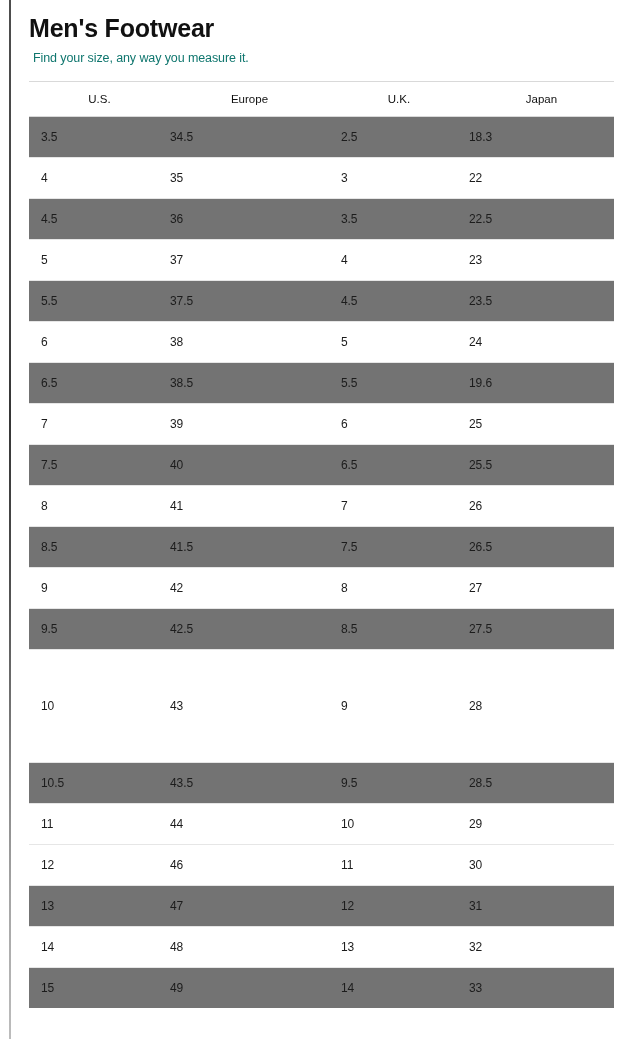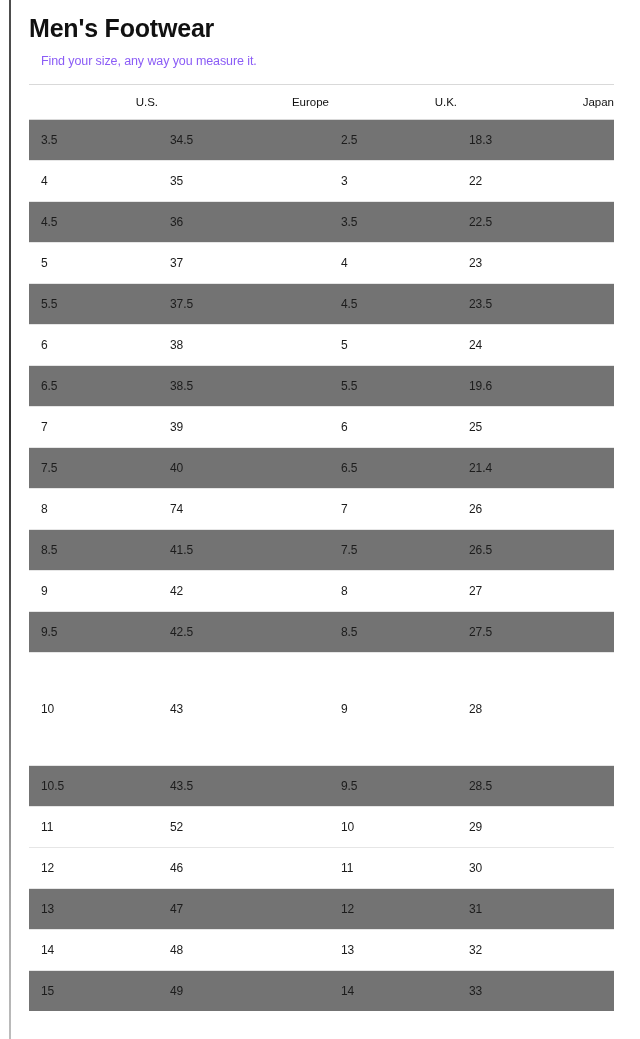--- a/index.html
+++ b/index.html
@@ -52,39 +52,39 @@
     font-weight: bold;
     letter-spacing: -0.2px;
     line-height: 1.12;
     color: #111111;
     margin: 0 0 9px 0;
   }
 
   .page-subtitle {
     font-size: 12.5px;
     font-weight: normal;
-    color: #8b5cf6;
+    color: #0f766e;
     letter-spacing: -0.1px;
-    margin: 12px;
+    margin: 4px;
   }
 
   .size-table {
     margin: 16px 26px 0 29px;
     border-collapse: collapse;
     width: 585px;
     table-layout: fixed;
   }
 
   .size-table col.c-us     { width: 129px; }
   .size-table col.c-eu     { width: 171px; }
   .size-table col.c-uk     { width: 128px; }
   .size-table col.c-jp     { width: 157px; }
 
   .size-table thead th {
-    text-align: right;
+    text-align: center;
     font-size: 11.5px;
     font-weight: normal;
     color: #111111;
     padding: 11px 0 11px 12px;
     border-top: 1px solid #d9d9d9;
     border-bottom: 1px solid #d9d9d9;
     letter-spacing: 0;
   }
 
   .size-table tbody td {
@@ -189,25 +189,25 @@
         <tr>
           <td>7</td>
           <td>39</td>
           <td>6</td>
           <td>25</td>
         </tr>
         <tr class="stripe">
           <td>7.5</td>
           <td>40</td>
           <td>6.5</td>
-          <td>21.4</td>
+          <td>25.5</td>
         </tr>
         <tr>
           <td>8</td>
-          <td>74</td>
+          <td>41</td>
           <td>7</td>
           <td>26</td>
         </tr>
         <tr class="stripe">
           <td>8.5</td>
           <td>41.5</td>
           <td>7.5</td>
           <td>26.5</td>
         </tr>
         <tr>
@@ -229,21 +229,21 @@
           <td>28</td>
         </tr>
         <tr class="stripe">
           <td>10.5</td>
           <td>43.5</td>
           <td>9.5</td>
           <td>28.5</td>
         </tr>
         <tr>
           <td>11</td>
-          <td>52</td>
+          <td>44</td>
           <td>10</td>
           <td>29</td>
         </tr>
         <tr>
           <td>12</td>
           <td>46</td>
           <td>11</td>
           <td>30</td>
         </tr>
         <tr class="stripe">

